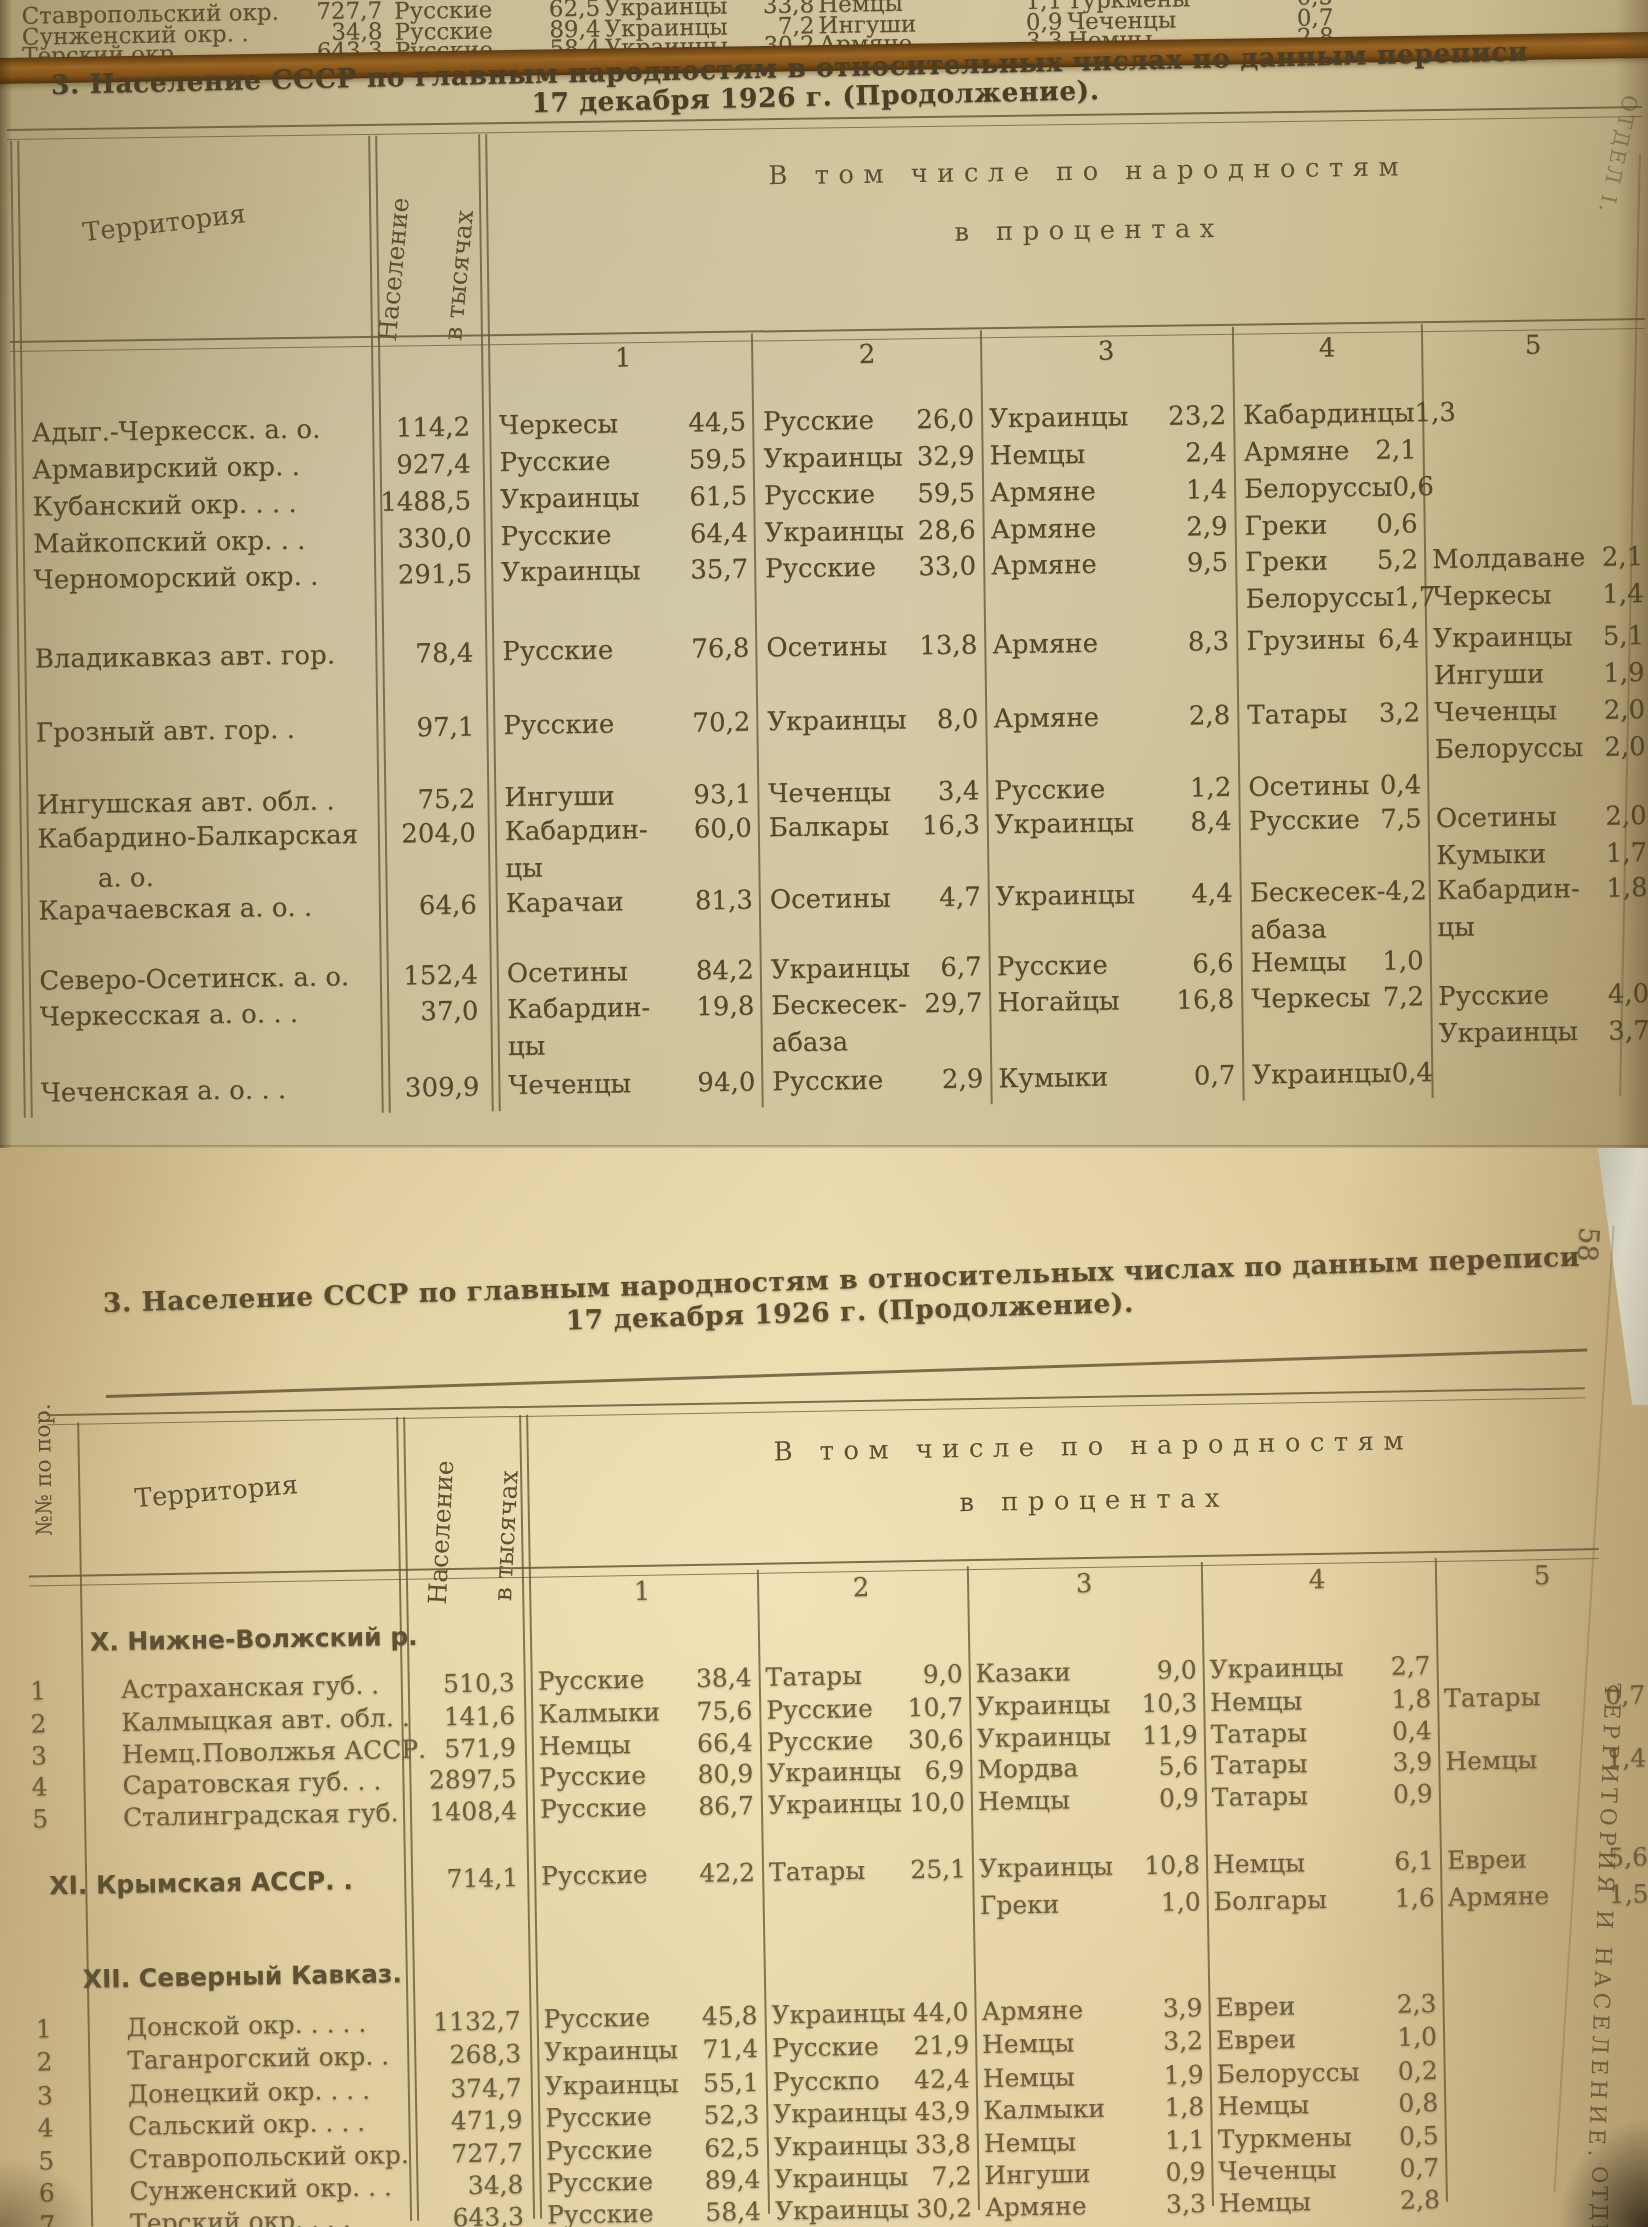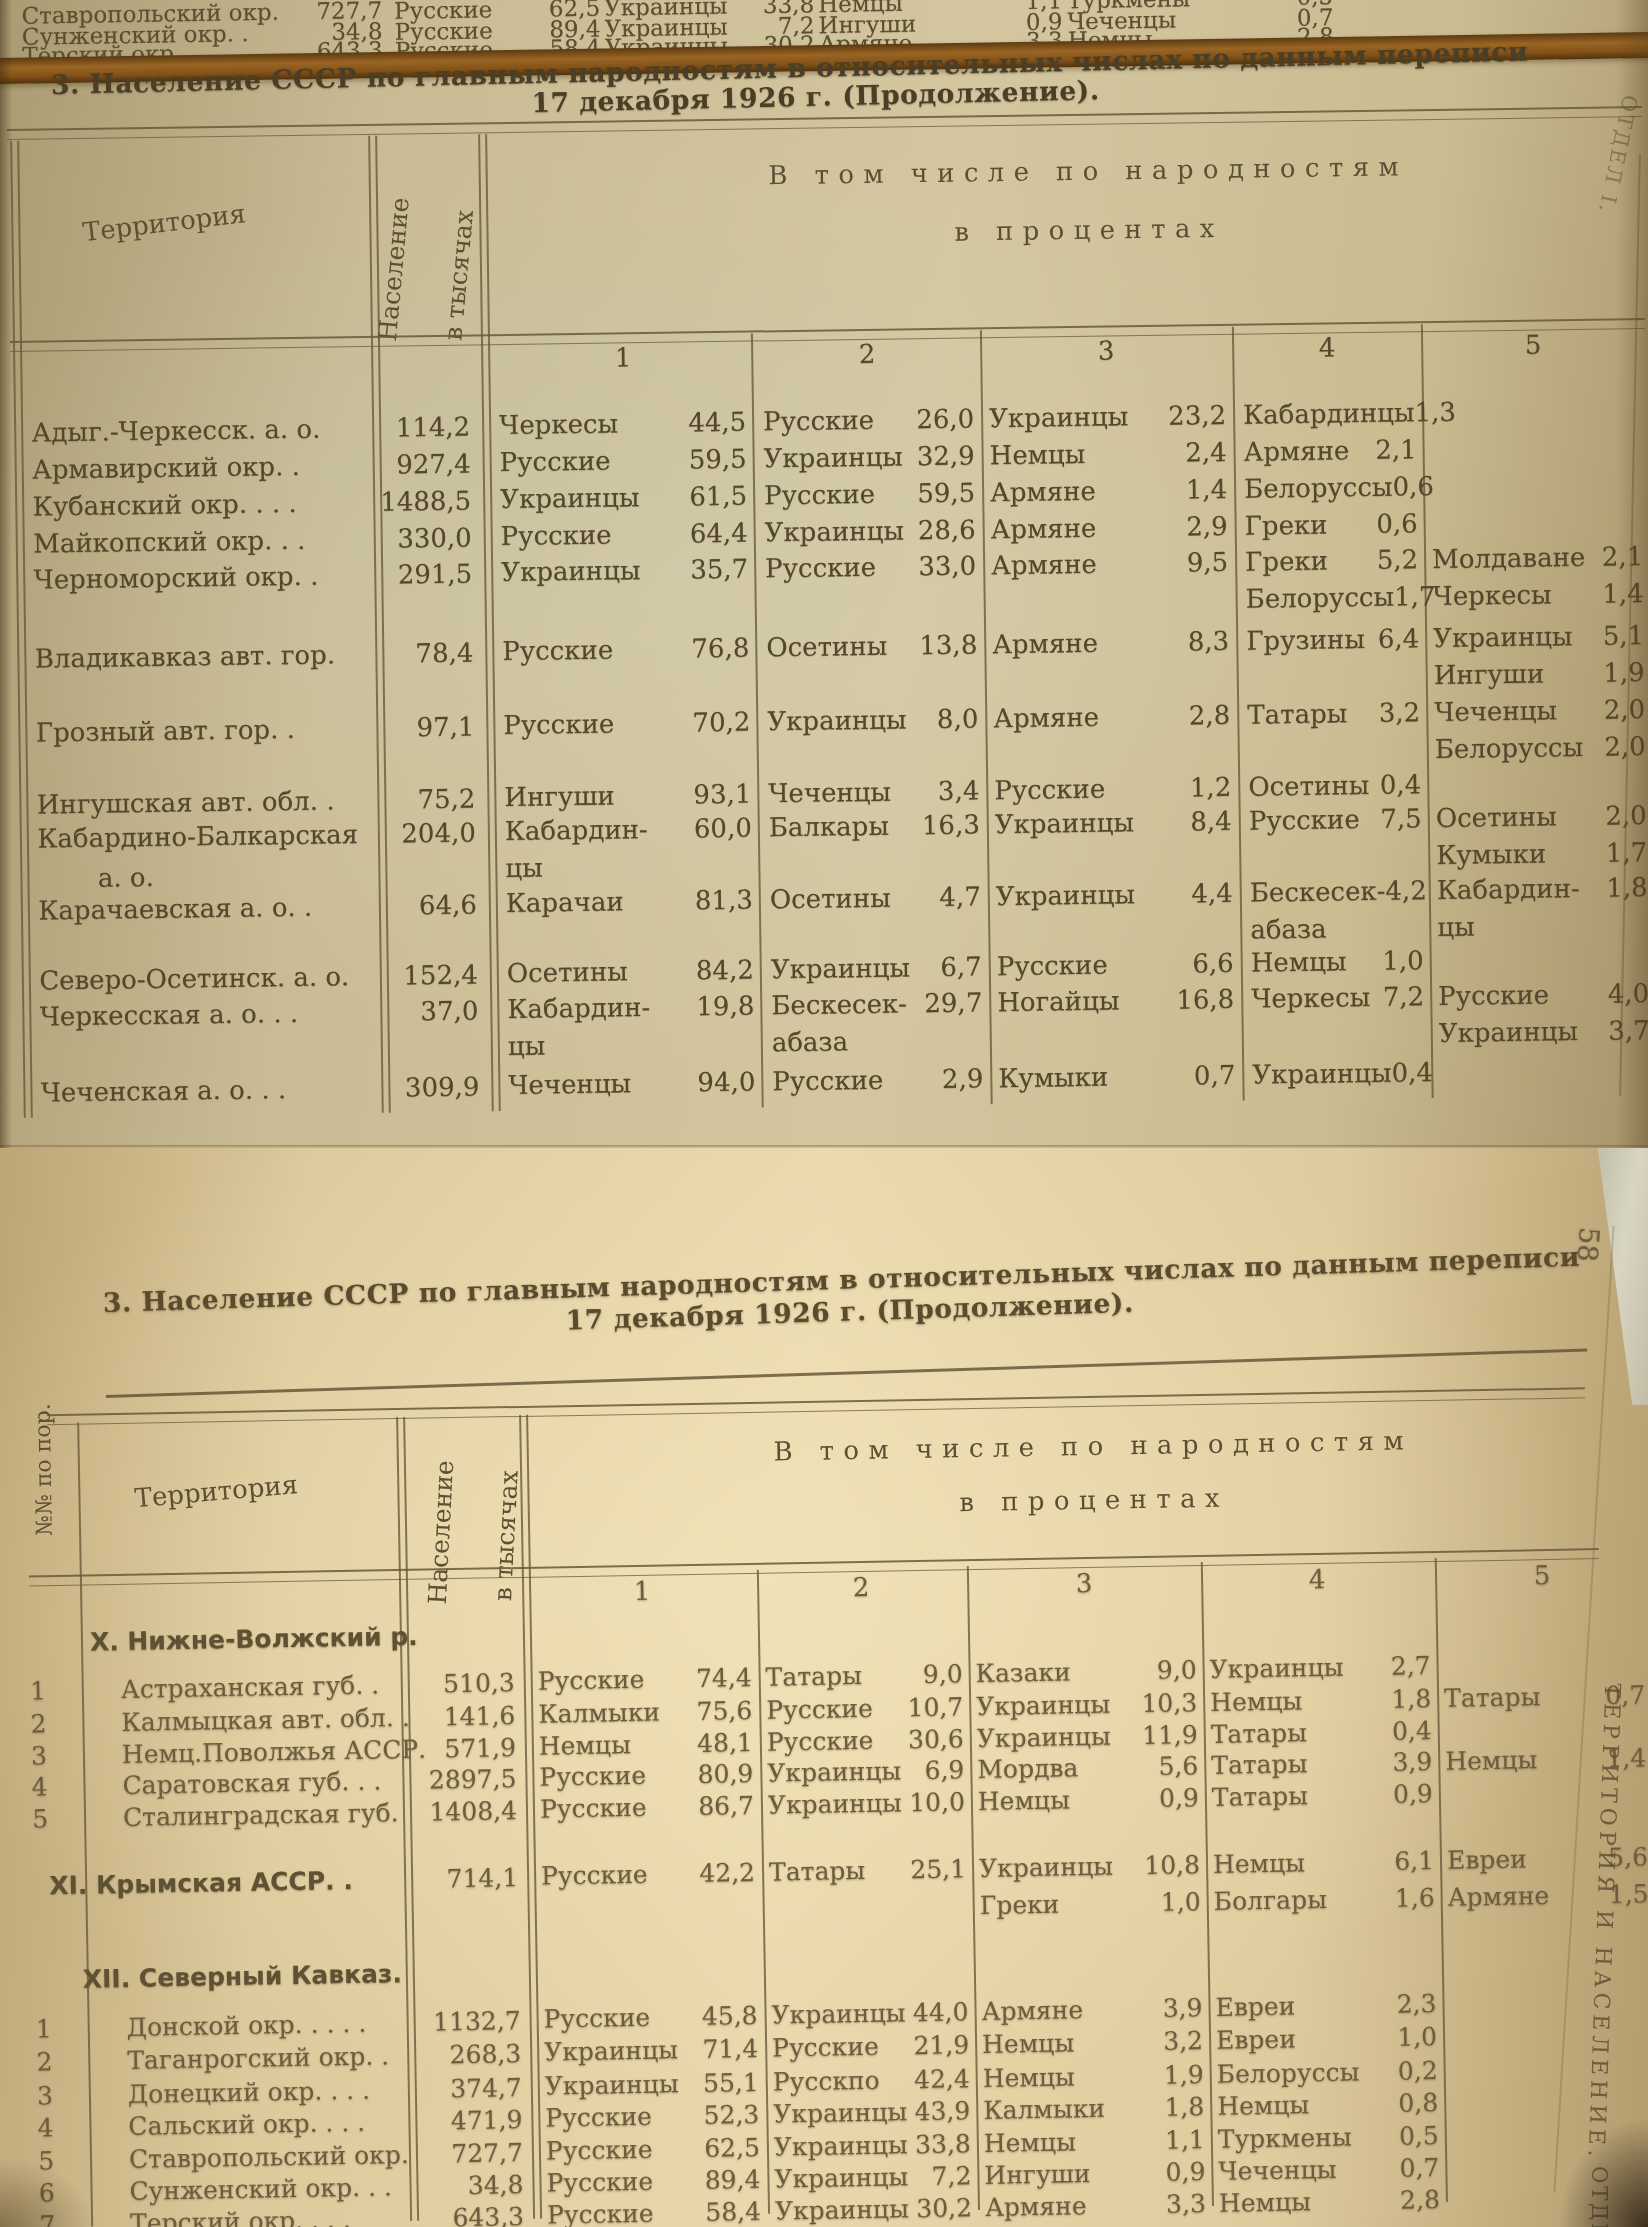--- a/index.html
+++ b/index.html
@@ -697,21 +697,21 @@
       </div>
     <div id="bot-rows">
         <div class="sec-head" style="left: 86px; top: 1629px;">X. Нижне-Волжский р.</div>
         <div class="t-row fs29 ink-b" style="top: 1677px;">
           <div class="t-num" style="left: 5.1px; width: 36px;">1</div>
           <div class="terr" style="left: 116px; width: 291px;">Астраханская губ. .</div>
           <div class="pop" style="left: 394px; width: 116px;">510,3</div>
           <div class="t-cell" style="left: 533px; width: 214px;">
             <div class="ln">
               <div style="display: inline;">Русские</div>
-              <div style="display: inline;">74,4</div>
+              <div style="display: inline;">38,4</div>
             </div>
           </div>
           <div class="t-cell" style="left: 761px; width: 197px;">
             <div class="ln">
               <div style="display: inline;">Татары</div>
               <div style="display: inline;">9,0</div>
             </div>
           </div>
           <div class="t-cell" style="left: 971px; width: 221px;">
             <div class="ln">
@@ -761,21 +761,21 @@
             </div>
           </div>
         </div>
         <div class="t-row fs29 ink-b" style="top: 1742px;">
           <div class="t-num" style="left: 5.1px; width: 36px;">3</div>
           <div class="terr" style="left: 116px; width: 291px;">Немц.Поволжья АССР.</div>
           <div class="pop" style="left: 394px; width: 116px;">571,9</div>
           <div class="t-cell" style="left: 533px; width: 214px;">
             <div class="ln">
               <div style="display: inline;">Немцы</div>
-              <div style="display: inline;">48,1</div>
+              <div style="display: inline;">66,4</div>
             </div>
           </div>
           <div class="t-cell" style="left: 761px; width: 197px;">
             <div class="ln">
               <div style="display: inline;">Русские</div>
               <div style="display: inline;">30,6</div>
             </div>
           </div>
           <div class="t-cell" style="left: 971px; width: 221px;">
             <div class="ln">

